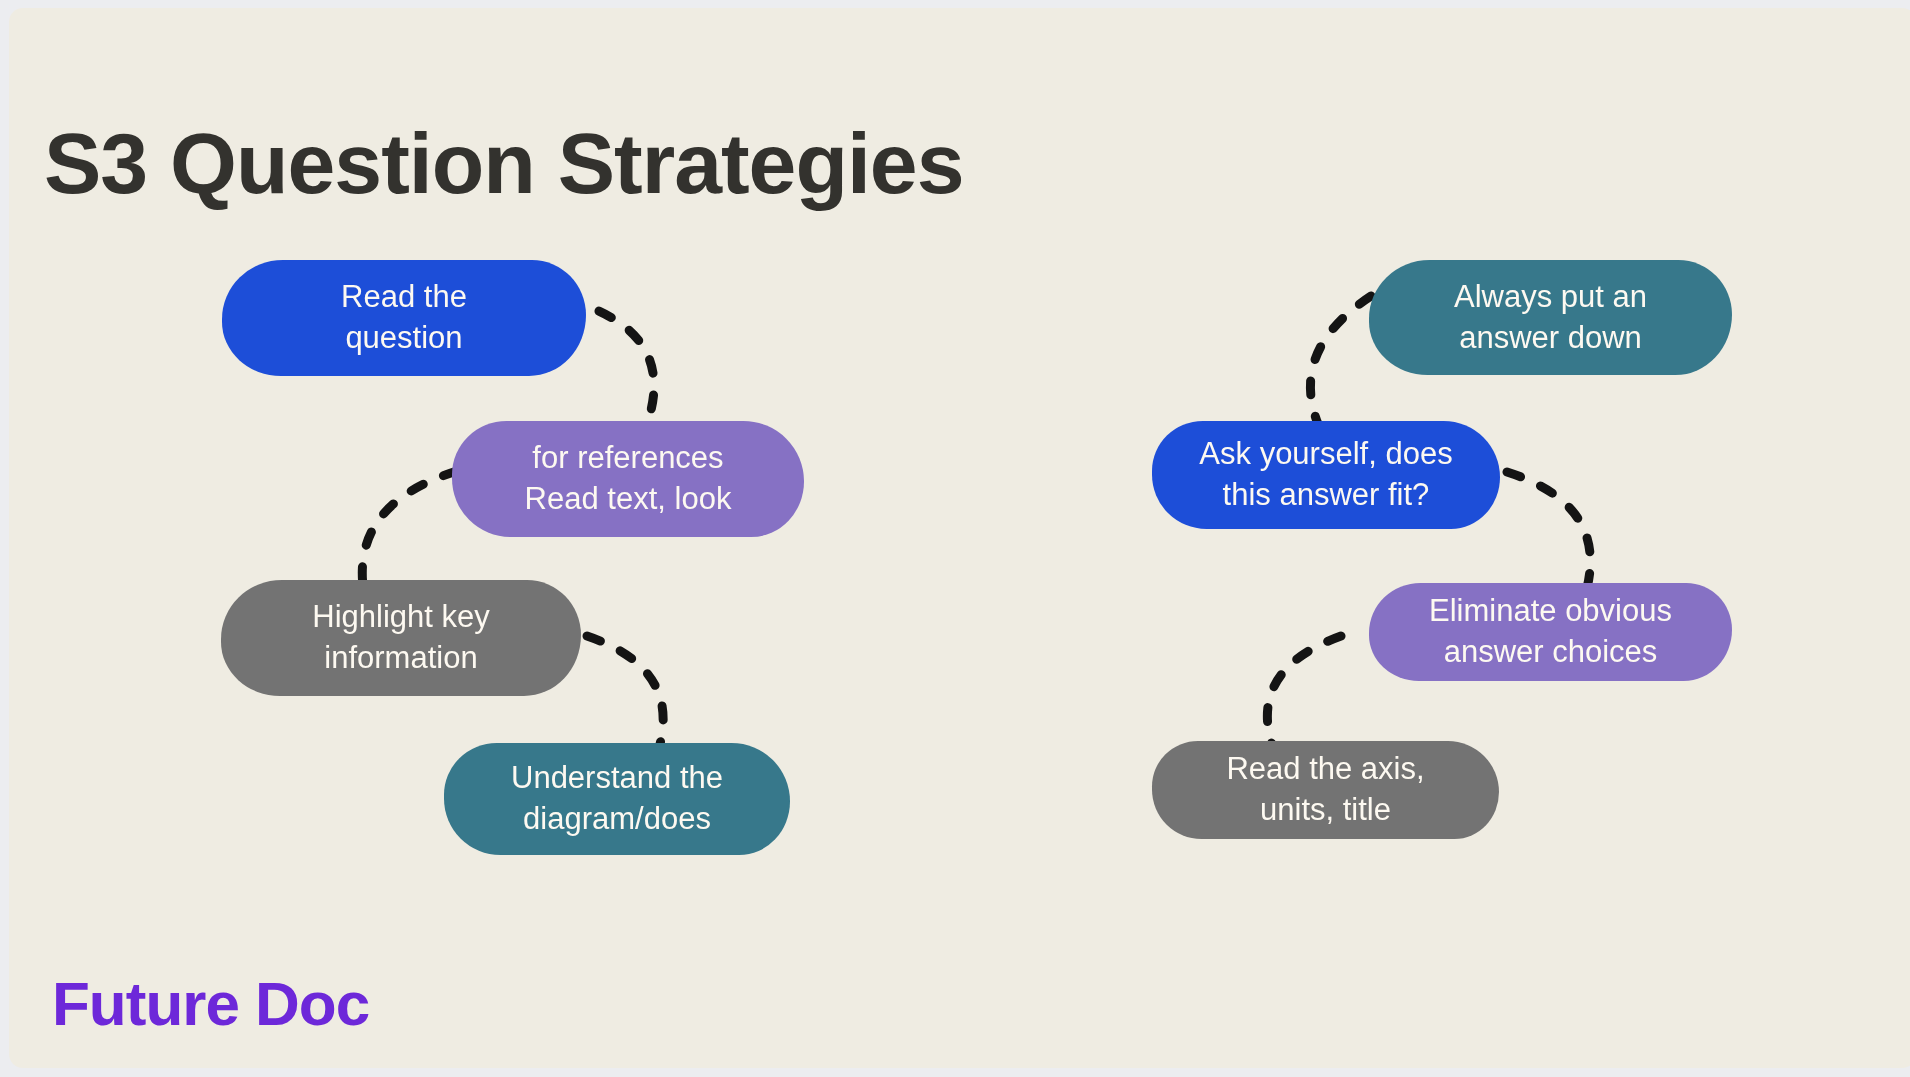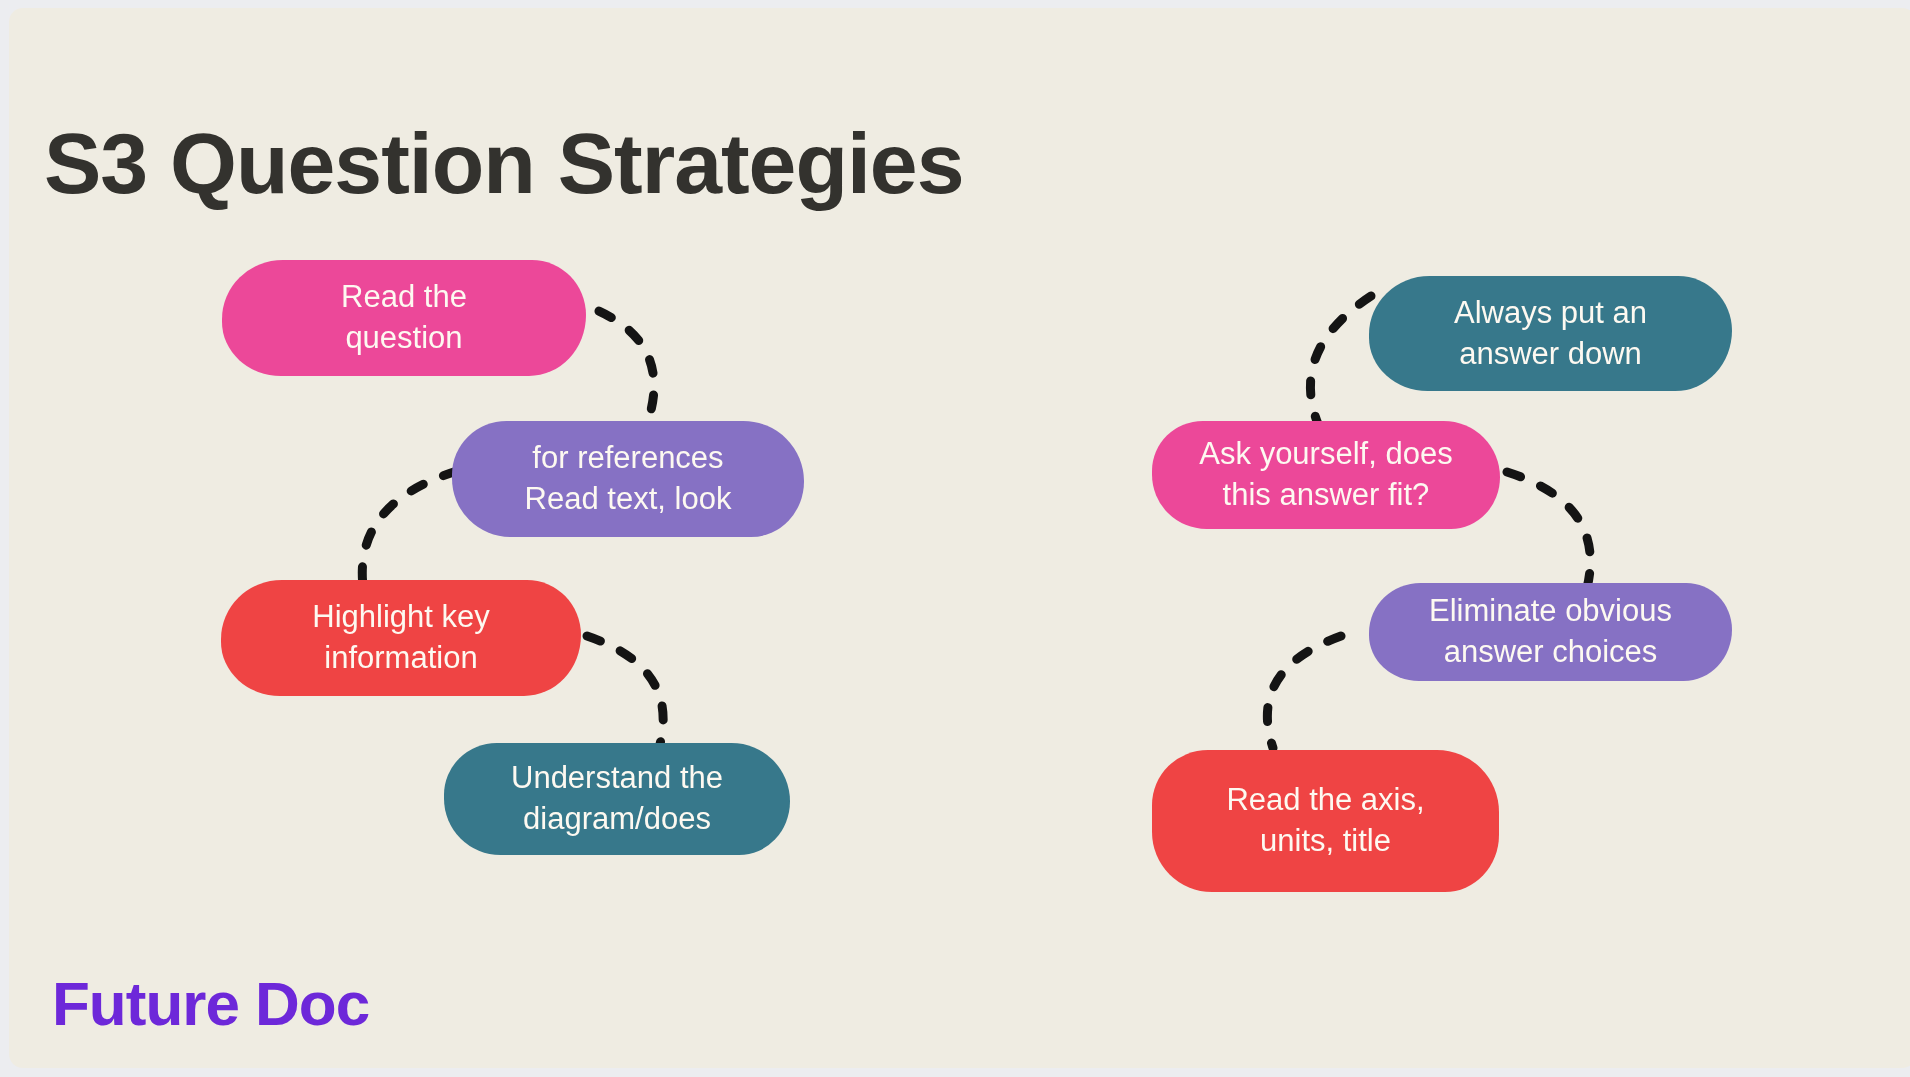--- a/index.html
+++ b/index.html
@@ -53,34 +53,34 @@
     justify-content: center;
     text-align: center;
     color: #FDF9F1;
     font-size: 31px;
     line-height: 1.32;
     font-weight: 400;
   }
   .pill .l { display: block; }
   .blob-a { border-radius: 62px 55px 58px 60px / 60px 56px 62px 55px; }
   .blob-b { border-radius: 56px 62px 54px 60px / 55px 62px 57px 60px; }
-  .c-orange { background: #ec4899; }
+  .c-orange { background: #1d4ed8; }
   .c-purple { background: #8671C4; }
-  .c-green  { background: #ef4444; text-align: center; }
+  .c-green  { background: #737373; text-align: center; }
   .c-teal   { background: #37788B; }
   
   .pos-l1 { left: 213px;  top: 252px; width: 364px; height: 116px; }
   .pos-l2 { left: 443px;  top: 413px; width: 352px; height: 116px; }
   .pos-l3 { left: 212px;  top: 572px; width: 360px; height: 116px; }
   .pos-l4 { left: 435px;  top: 735px; width: 346px; height: 112px; }
   
-  .pos-r1 { left: 1360px; top: 252px; width: 363px; height: 115px; margin-top: 16px; }
+  .pos-r1 { left: 1360px; top: 252px; width: 363px; height: 115px; }
   .pos-r2 { left: 1143px; top: 413px; width: 348px; height: 108px; }
   .pos-r3 { left: 1360px; top: 575px; width: 363px; height: 98px; }
-  .pos-r4 { left: 1143px; top: 733px; width: 347px; height: 142px; margin-top: 9px; }
+  .pos-r4 { left: 1143px; top: 733px; width: 347px; height: 98px; }
 </style>
 </head>
 <body>
 
 <div class="canvas">
 
   <h1 class="page-title">S3 Question Strategies</h1>
 
   <svg class="connectors" viewBox="0 0 1910 1077" xmlns="http://www.w3.org/2000/svg">
     <path d="M 556 291 Q 670 322 638 416"></path>

